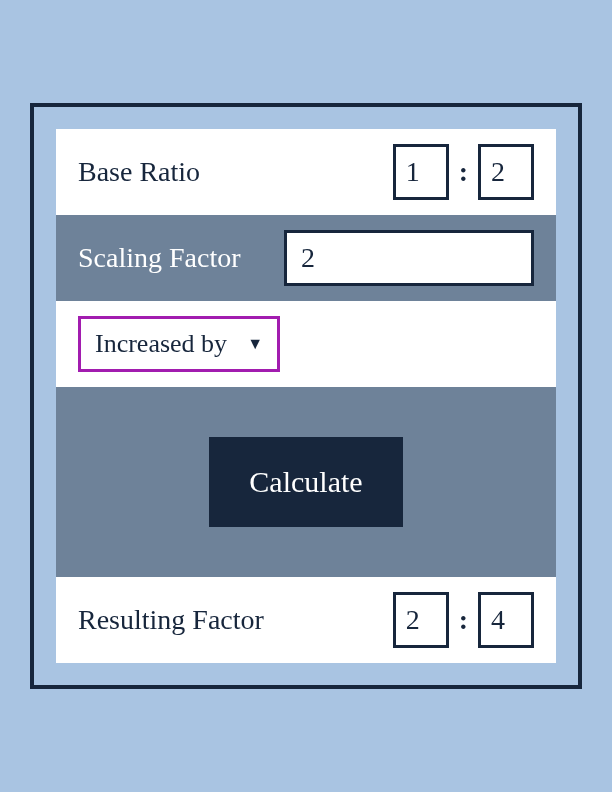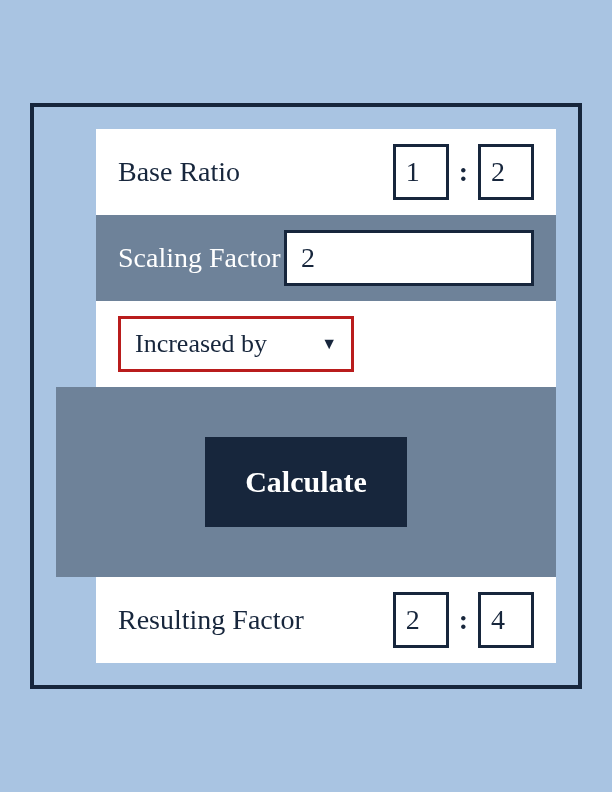--- a/index.html
+++ b/index.html
@@ -26,21 +26,20 @@
     background: #a9c4e2;
     padding: 22px;
   }
   .row {
     display: flex;
     align-items: center;
     justify-content: space-between;
     padding: 14px 22px;
     box-sizing: border-box;
     min-height: 86px;
-    margin-left: 40px;
   }
   .row-white {
     background: #ffffff;
     color: #17263c;
   }
   .row-slate {
     background: #6e8299;
     color: #ffffff;
   }
   .label {
@@ -81,23 +80,23 @@
     font-size: 28px;
     color: #17263c;
     padding: 0 14px;
     box-sizing: border-box;
     font-family: inherit;
     text-align: left;
   }
 
   .select-box {
     background: #ffffff;
-    border: 3px solid #b91c1c;
+    border: 3px solid #a21caf;
     height: 56px;
-    width: 236px;
+    width: 202px;
     box-sizing: border-box;
     display: flex;
     align-items: center;
     justify-content: space-between;
     padding: 0 14px;
     font-size: 26px;
     color: #17263c;
     cursor: pointer;
     gap: 8px;
   }
@@ -110,21 +109,21 @@
     background: #6e8299;
     display: flex;
     align-items: center;
     justify-content: center;
     padding: 50px 0;
   }
   .calc-btn {
     background: #17263c;
     color: #ffffff;
     font-size: 30px;
-    font-weight: bold;
+    font-weight: normal;
     font-family: inherit;
     border: none;
     padding: 28px 40px;
     cursor: pointer;
   }
 </style>
 </head>
 <body>
 
 <div class="outer">

